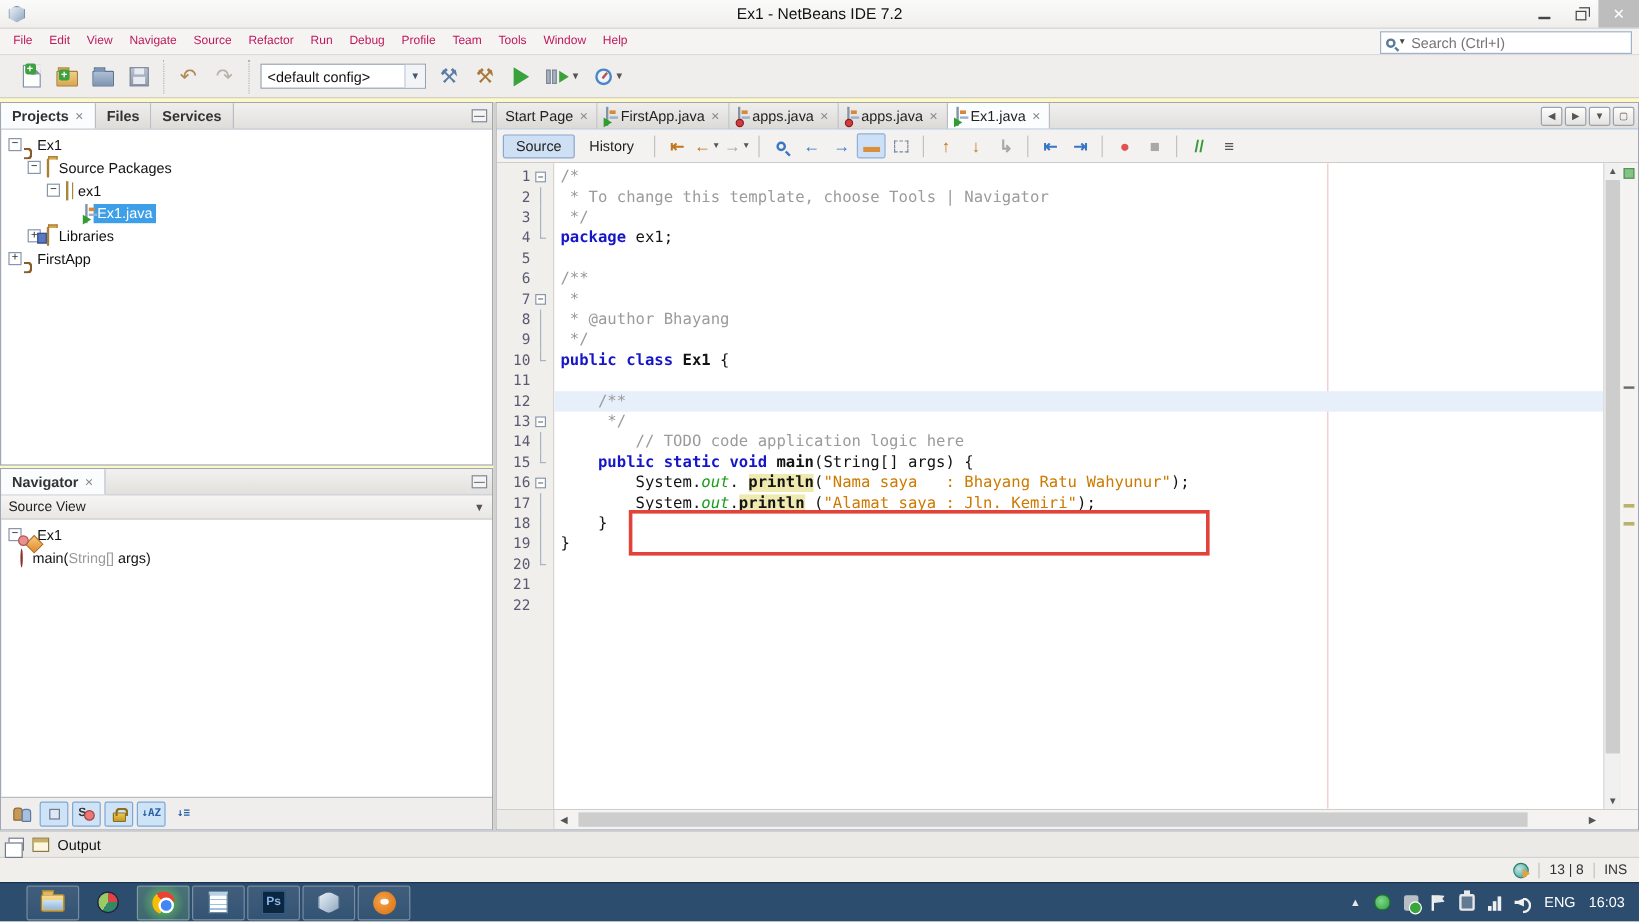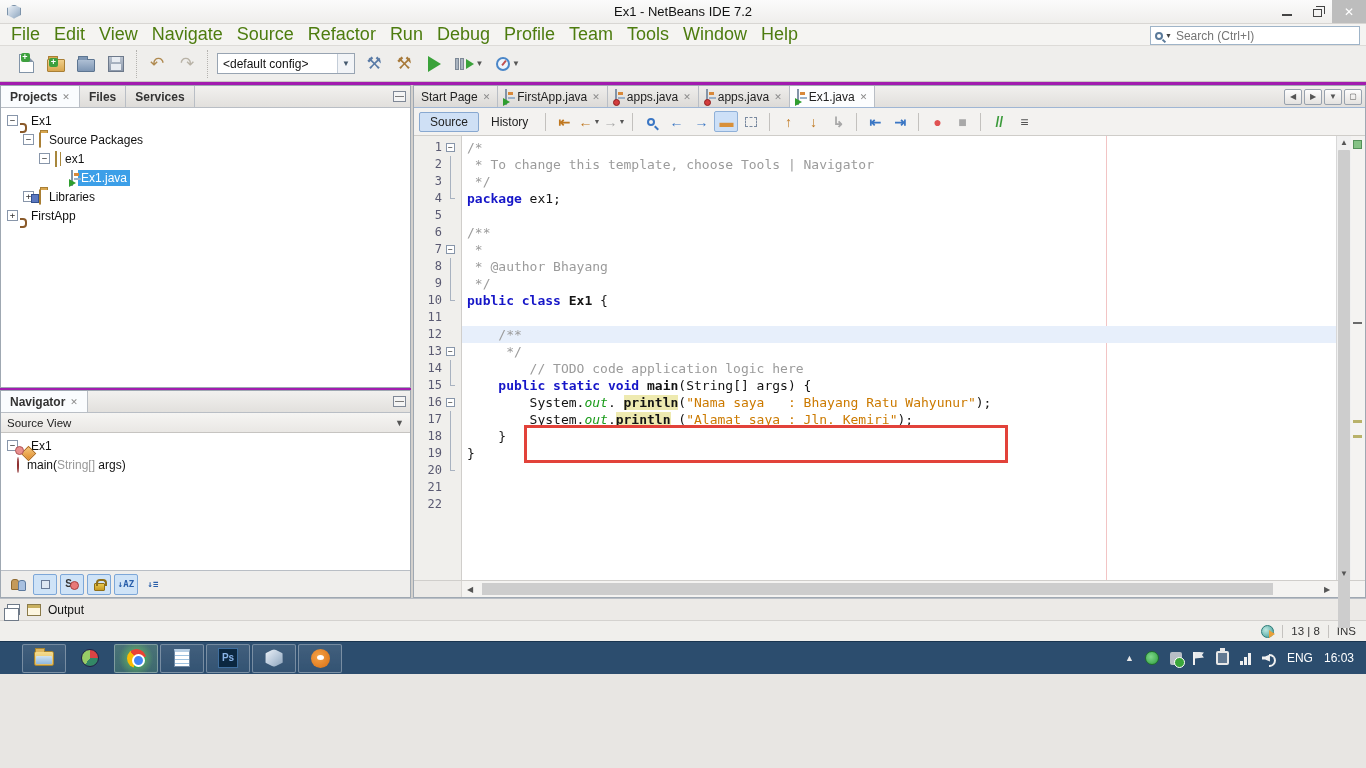--- a/index.html
+++ b/index.html
@@ -1,35 +1,35 @@
 <!DOCTYPE html>
 <html><head>
 <meta charset="utf-8">
 <style>
   * { box-sizing: border-box; margin:0; padding:0; }
   html,body { width:1366px; height:768px; overflow:hidden; }
   body { font-family:"Liberation Sans", sans-serif; font-size:12px; color:#222; background:#e8e6e3; }
-  #app { width:1366px; height:674px; display:flex; flex-direction:column; position:relative; }
+  #app { width:1366px; height:768px; display:flex; flex-direction:column; position:relative; }
 
   
   .titlebar { height:24px; background:linear-gradient(#fbfbfb,#efeeec); display:flex; align-items:center; position:relative; border-bottom:1px solid #d8d6d3; }
   .tb-appicon { margin-left:7px; }
   .tb-title { position:absolute; left:0; right:0; text-align:center; font-size:13px; color:#111; }
   .win-btns { margin-left:auto; display:flex; height:100%; align-items:stretch; z-index:2; }
   .win-btn { width:30px; display:flex; align-items:center; justify-content:center; color:#333; font-size:11px; cursor:default; }
   .win-btn.close { background:#bdbdbd; color:#fff; width:34px; font-size:12px; }
   .glyph-min { width:10px; height:1px; border-bottom:2px solid #444; margin-top:6px; }
   .glyph-restore { width:9px; height:8px; border:1px solid #444; box-shadow:2px -2px 0 -0px #f5f5f5, 3px -3px 0 0 #444; margin-top:2px; }
 
   
   .nb-cube { width:14px; height:14px; display:inline-block; background:linear-gradient(135deg,#e8eef5 0%,#b9c9da 55%,#8fa6bd 100%); border:1px solid #7d93aa; border-radius:2px; clip-path:polygon(50% 0,100% 25%,100% 75%,50% 100%,0 75%,0 25%); }
 
   
   .menubar { height:22px; background:#f5f4f2; border-bottom:1px solid #dddbd8; display:flex; align-items:center; padding-left:4px; }
-  .menu-item { padding:0 7px; line-height:21px; font-size:18px; color:#4d7c0f; cursor:default; }
+  .menu-item { padding:0 7px; line-height:21px; font-size:10px; color:#be185d; cursor:default; }
 
   
   .toolbar { height:36px; background:#efeeec; border-bottom:1px solid #c9c7c4; display:flex; align-items:center; padding-left:6px; }
   .tgroup { display:flex; align-items:center; padding:0 5px; border-left:1px dotted #b5b3b0; }
   .tgroup:first-child { border-left:none; }
   .tbtn { width:30px; height:28px; display:flex; align-items:center; justify-content:center; position:relative; }
   .tbtn .caret { font-size:8px; color:#555; margin-left:2px; }
   .gly { font-size:17px; line-height:1; }
   
   .i-page { width:15px; height:19px; background:#fdfdfd; border:1px solid #8294a8; position:relative; }
@@ -53,21 +53,21 @@
   .i-clock:before { content:""; position:absolute; left:5px; top:1px; width:2px; height:6px; background:#c05050; transform:rotate(40deg); }
 
   
   .searchbox { position:absolute; right:6px; top:26px; width:210px; height:19px; background:#fff; border:1px solid #9fb4c8; display:flex; align-items:center; z-index:5; }
   .mag { width:8px; height:8px; border:2px solid #5a7a9a; border-radius:50%; position:relative; margin:0 2px 0 4px; }
   .mag:after { content:""; position:absolute; width:4px; height:2px; background:#5a7a9a; transform:rotate(45deg); left:5px; top:6px; }
   .searchbox .sarrow { font-size:7px; color:#444; margin-right:4px; }
   .searchbox input { border:none; outline:none; flex:1; font:12px "Liberation Sans",sans-serif; color:#8a8a8a; background:transparent; }
 
   
-  .main { flex:1; display:flex; background:#a21caf; padding-top:3px; min-height:0; }
+  .main { flex:1; display:flex; background:#fef9c3; padding-top:3px; min-height:0; }
   .left { width:411px; display:flex; flex-direction:column; min-height:0; }
   .vsplit { width:2px; background:#d4d1cd; }
   .panel { background:#fff; border:1px solid #9fa8b2; display:flex; flex-direction:column; min-height:0; }
   .projects-panel { height:303px; }
   .hsplit { height:2px; }
   .navigator-panel { flex:1; }
 
   .ptabs { height:22px; background:linear-gradient(#f2f1ef,#e2e0dd); border-bottom:1px solid #b9bec5; display:flex; align-items:stretch; }
   .ptab { padding:0 9px; display:flex; align-items:center; gap:5px; border-right:1px solid #b9bec5; font-size:12px; font-weight:bold; color:#333; background:linear-gradient(#efeeec,#dedcd9); }
   .ptab.active { background:#fafcfe; }

